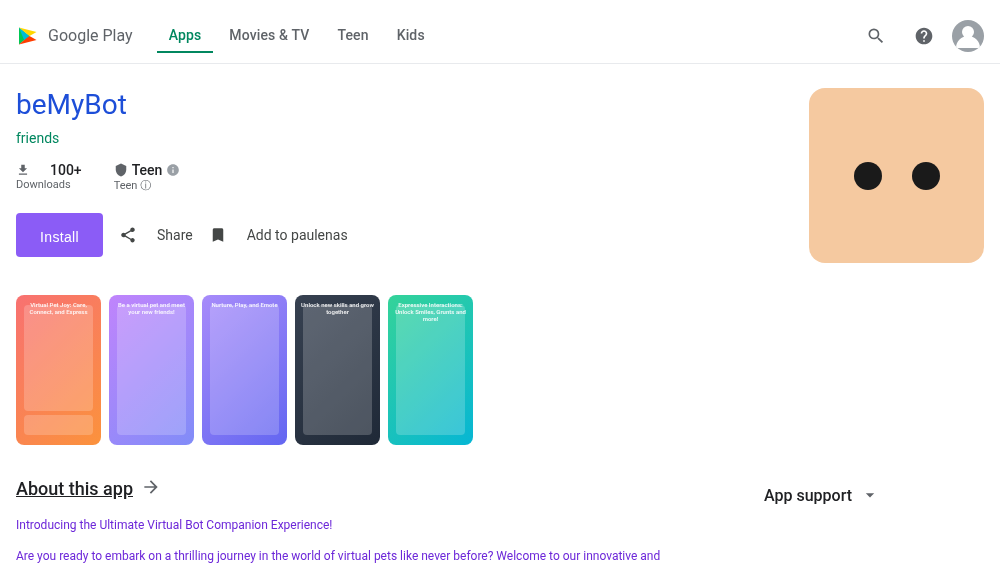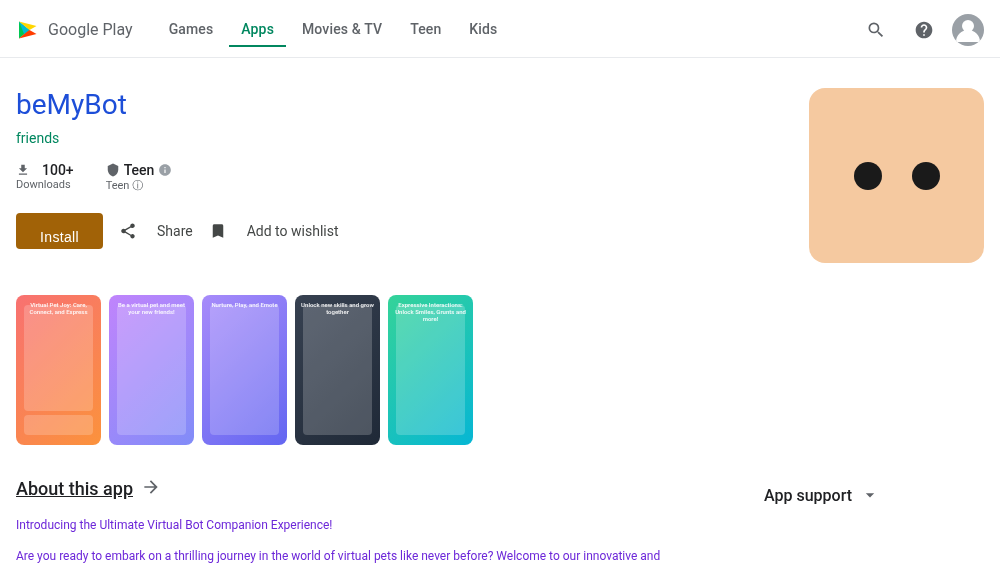--- a/index.html
+++ b/index.html
@@ -6,21 +6,21 @@
     body { font-family: 'Roboto', Arial, sans-serif; background: #fff; color: #202124; font-size: 14px; }
 
     
     .header {
       display: flex;
       align-items: center;
       height: 56px;
       padding: 6px 16px;
       border-bottom: 1px solid #e8eaed;
       position: sticky;
-      top: 2px;
+      top: 8px;
       background: #fff;
       z-index: 100;
       justify-content: center;
     }
     .header-logo {
       display: flex;
       align-items: center;
       gap: 8px;
       text-decoration: none;
       margin-right: 24px;
@@ -120,43 +120,43 @@
       display: flex;
       flex-direction: column;
       align-items: flex-start;
     }
     .stat-value {
       font-size: 14px;
       font-weight: 500;
       color: #202124;
       display: flex;
       align-items: center;
-      gap: 12px;
+      gap: 20px;
     }
     .stat-label {
       font-size: 11px;
       color: #5f6368;
     }
     .teen-badge {
       display: inline-flex;
       align-items: center;
       gap: 4px;
     }
     .app-actions {
       display: flex;
       align-items: center;
       gap: 16px;
     }
     .install-btn {
-      background: #a16207;
+      background: #8b5cf6;
       color: #fff;
       border: none;
       border-radius: 4px;
       padding: 16px 24px;
-      height: 36px;
+      height: 44px;
       font-size: 14px;
       font-weight: 500;
       cursor: pointer;
       letter-spacing: 0.025em;
     }
     .action-link {
       display: flex;
       align-items: center;
       gap: 20px;
       color: #444746;
@@ -304,21 +304,20 @@
       <path d="M3 3.5L13.5 12L8.5 17L3 3.5Z" fill="#00BCD4"></path>
       <path d="M3 20.5L8.5 17L13.5 12L3 20.5Z" fill="#FF3D00"></path>
       <path d="M13.5 12L20.5 12L13.5 12Z" fill="#FFD600"></path>
       <path d="M13.5 12L20.5 8L3 3.5L13.5 12Z" fill="#FFD600"></path>
       <path d="M13.5 12L20.5 16L3 20.5L13.5 12Z" fill="#FF3D00"></path>
     </svg>
     <span class="logo-text">Google Play</span>
   </a>
 
   <nav class="header-nav">
-    <a class="nav-item" href="#">Games</a>
     <a class="nav-item active" href="#">Apps</a>
     <a class="nav-item" href="#">Movies &amp; TV</a>
     <a class="nav-item" href="#">Teen</a>
     <a class="nav-item" href="#">Kids</a>
   </nav>
 
   <div class="header-actions">
     <button class="icon-btn" title="Search">
       <svg width="20" height="20" viewBox="0 0 24 24" fill="currentColor">
         <path d="M15.5 14h-.79l-.28-.27A6.471 6.471 0 0 0 16 9.5 6.5 6.5 0 1 0 9.5 16c1.61 0 3.09-.59 4.23-1.57l.27.28v.79l5 4.99L20.49 19l-4.99-5zm-6 0C7.01 14 5 11.99 5 9.5S7.01 5 9.5 5 14 7.01 14 9.5 11.99 14 9.5 14z"></path>
@@ -375,21 +374,21 @@
         <a class="action-link" href="#">
           <svg width="18" height="18" viewBox="0 0 24 24" fill="currentColor">
             <path d="M18 16.08c-.76 0-1.44.3-1.96.77L8.91 12.7c.05-.23.09-.46.09-.7s-.04-.47-.09-.7l7.05-4.11c.54.5 1.25.81 2.04.81 1.66 0 3-1.34 3-3s-1.34-3-3-3-3 1.34-3 3c0 .24.04.47.09.7L8.04 9.81C7.5 9.31 6.79 9 6 9c-1.66 0-3 1.34-3 3s1.34 3 3 3c.79 0 1.5-.31 2.04-.81l7.12 4.16c-.05.21-.08.43-.08.65 0 1.61 1.31 2.92 2.92 2.92s2.92-1.31 2.92-2.92-1.31-2.92-2.92-2.92z"></path>
           </svg>
           <span>Share</span>
         </a>
         <a class="action-link" href="#">
           <svg width="18" height="18" viewBox="0 0 24 24" fill="currentColor">
             <path d="M17 3H7c-1.1 0-1.99.9-1.99 2L5 21l7-3 7 3V5c0-1.1-.9-2-2-2z"></path>
           </svg>
-          <span>Add to wishlist</span>
+          <span>Add to paulenas</span>
         </a>
       </div>
     </div>
 
     <div class="app-icon-container">
       <div class="app-icon">
         <div class="robot-face">
           <div class="robot-eye"></div>
           <div class="robot-eye"></div>
         </div>

